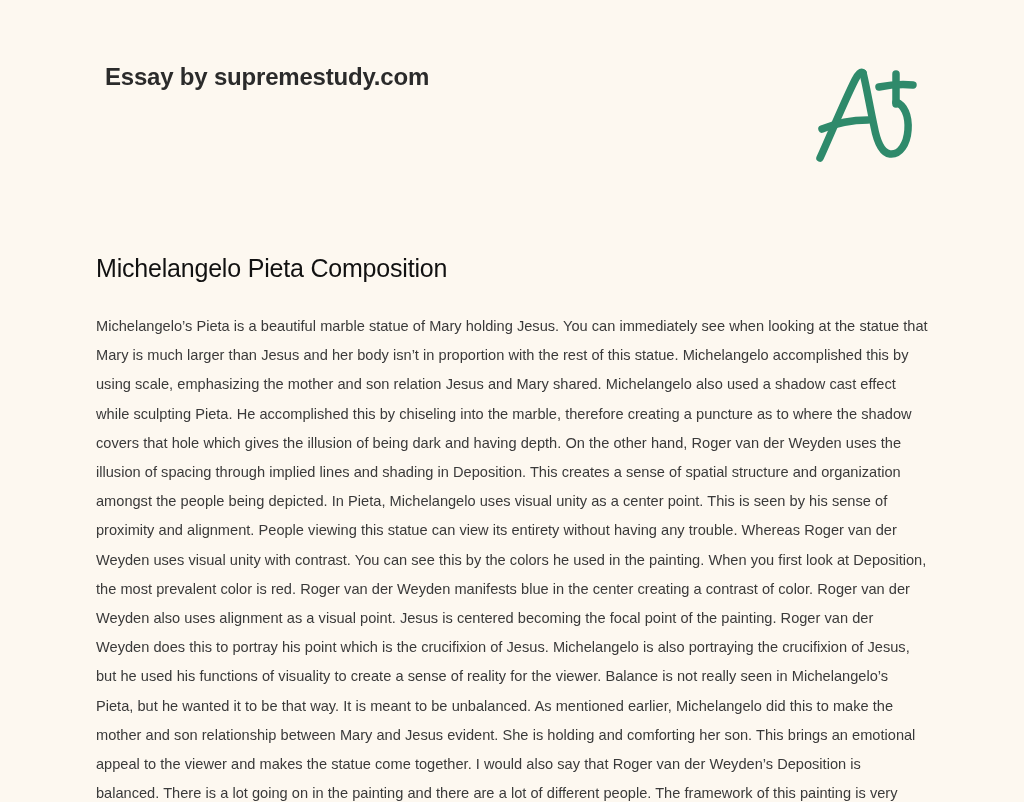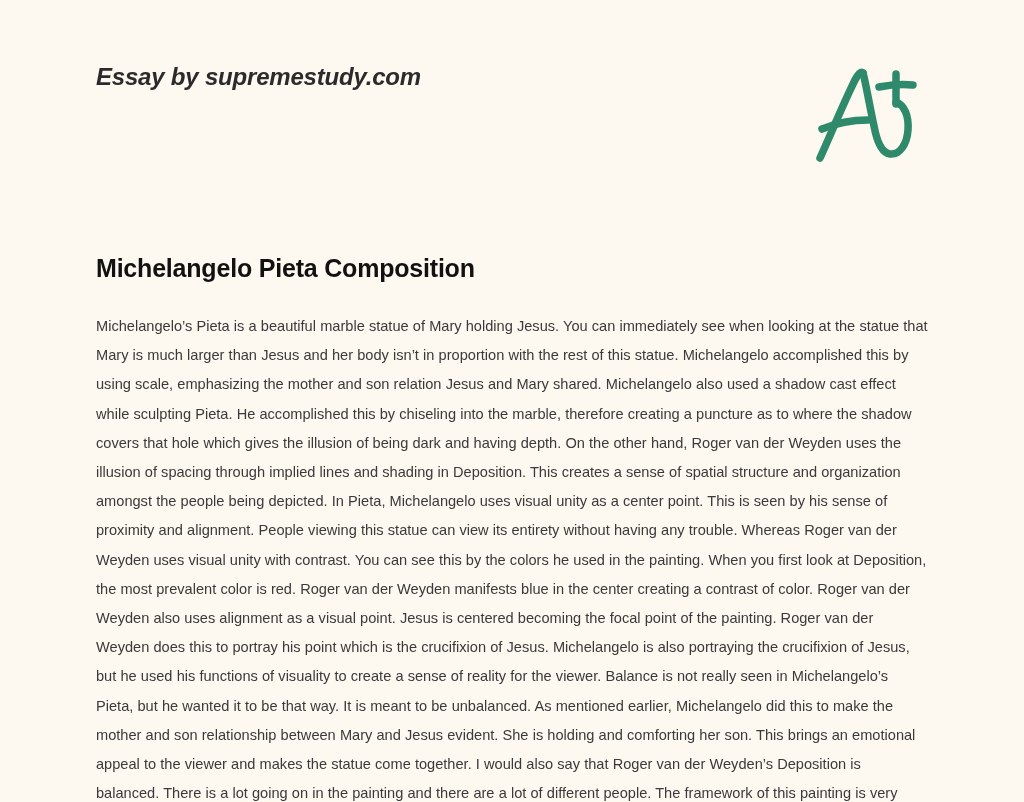--- a/index.html
+++ b/index.html
@@ -18,25 +18,24 @@
   .page {
     position: relative;
     width: 1024px;
     height: 802px;
     box-sizing: border-box;
   }
 
   
   .header {
     position: absolute;
-    left: 96px;
+    left: 105px;
     top: 62px;
     right: 96px;
     height: 120px;
-    font-style: italic;
   }
 
   .site-title {
     font-size: 24px;
     font-weight: bold;
     color: #2b2b2b;
     letter-spacing: -0.2px;
     line-height: 30px;
     margin: 0;
     padding: 0;
@@ -77,21 +76,21 @@
   
   .article {
     position: absolute;
     left: 96px;
     top: 252px;
     width: 832px;
   }
 
   .article-title {
     font-size: 25px;
-    font-weight: bold;
+    font-weight: normal;
     color: #111111;
     line-height: 32px;
     margin: 0 0 28px 0;
     letter-spacing: -0.2px;
   }
 
   .article-body {
     font-size: 14.6px;
     line-height: 29.2px;
     color: #3a3a3a;

